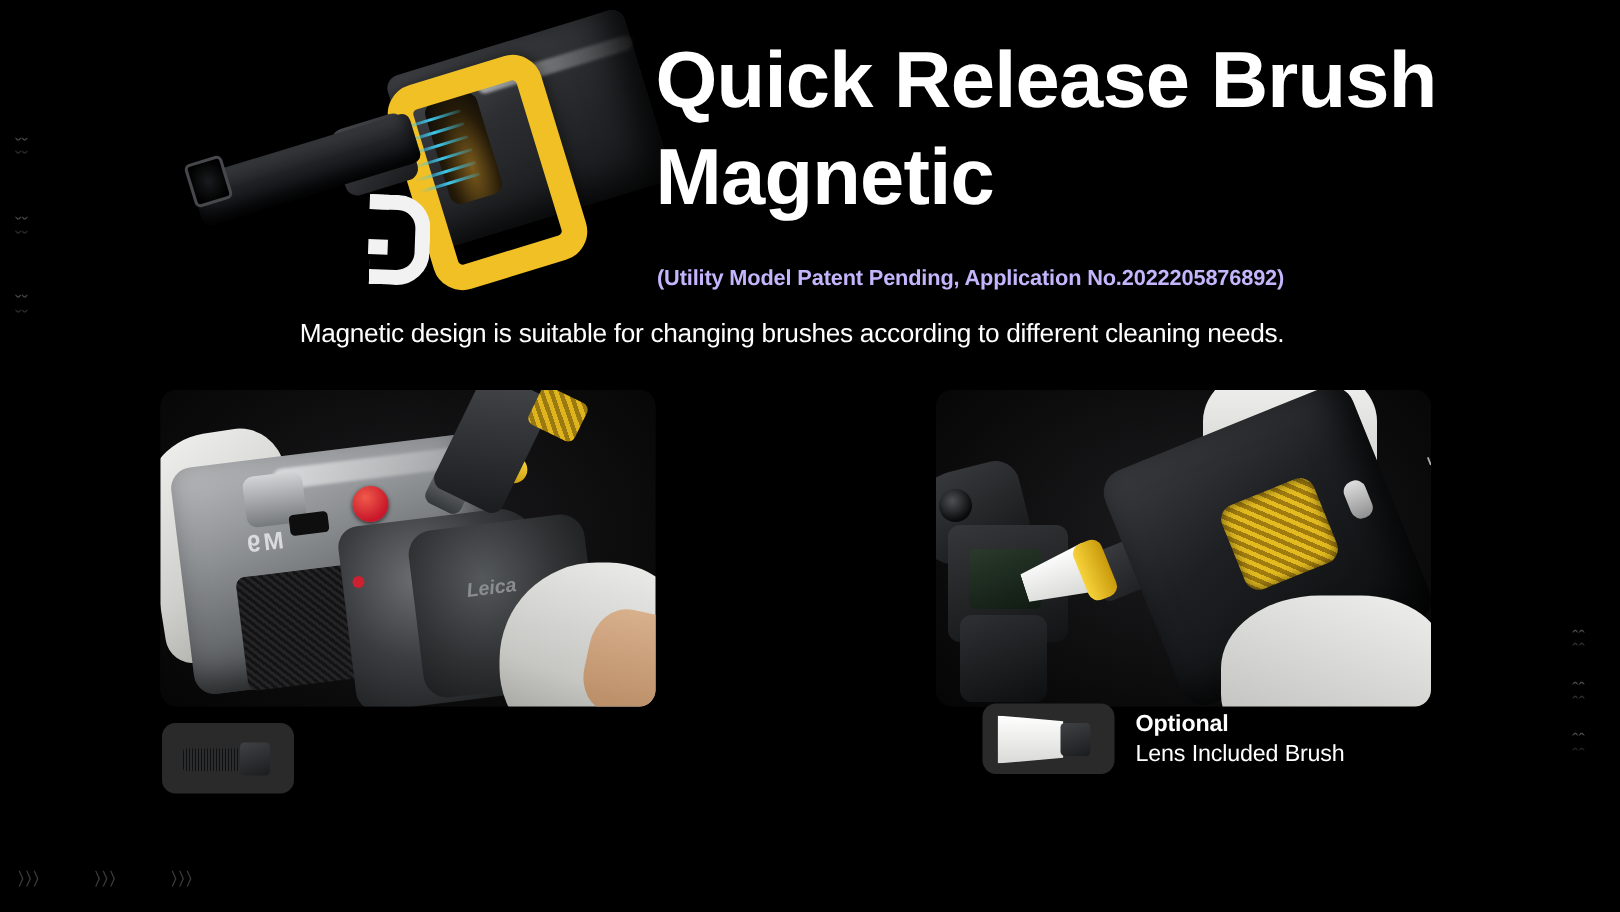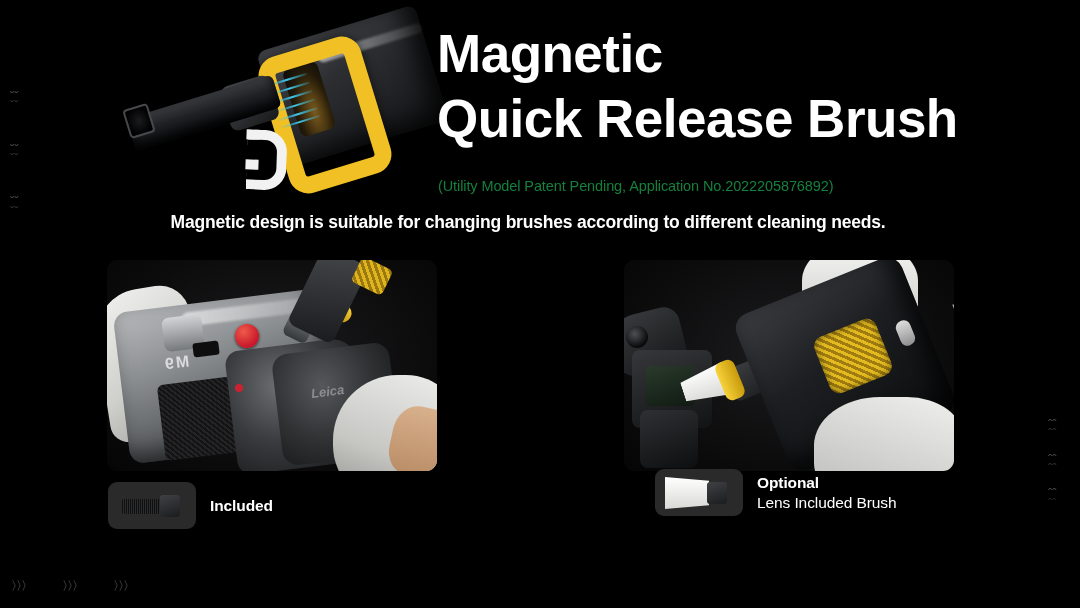--- a/index.html
+++ b/index.html
@@ -64,34 +64,34 @@
     font-weight: 700;
     font-size: 53px;
     line-height: 1.22;
     letter-spacing: -0.5px;
     white-space: nowrap;
   }
   .patent {
     position: absolute;
     left: 438px;
     top: 178px;
-    color: #15803d;
+    color: #c4b5fd;
     font-size: 14.5px;
-    font-weight: 400;
+    font-weight: 700;
     letter-spacing: -0.1px;
     white-space: nowrap;
   }
   .subtitle {
     position: absolute;
     left: 0;
     top: 212px;
     width: 1056px;
     text-align: center;
     color: #ffffff;
-    font-weight: 700;
+    font-weight: 400;
     font-size: 17.5px;
     letter-spacing: -0.2px;
   }
 
   
   .hero {
     position: absolute;
     left: 120px;
     top: 18px;
     width: 305px;
@@ -532,22 +532,22 @@
     <div class="wand"></div>
     <div class="wand-tip"></div>
     <div class="magnet">
       <div class="u"></div>
       <div class="leg l"></div>
       <div class="leg r"></div>
     </div>
   </div>
 
   <div class="headline">
+    <div class="line">Quick Release Brush</div>
     <div class="line">Magnetic</div>
-    <div class="line">Quick Release Brush</div>
   </div>
   <div class="patent">(Utility Model Patent Pending, Application No.2022205876892)</div>
   <div class="subtitle">Magnetic design is suitable for changing brushes according to different cleaning needs.</div>
 
   <div class="photo photo-left">
     <div class="ph-bg"></div>
     <div class="lc-glove-tl"></div>
     <div class="lc-body"></div>
     <div class="lc-grip"></div>
     <div class="lc-top-hi"></div>
@@ -586,21 +586,20 @@
     </div>
     <div class="rc-glove-bot"></div>
   </div>
 
   <div class="caption caption-left">
     <div class="thumb">
       <div class="bristles-dark"></div>
       <div class="ferrule"></div>
     </div>
     <div class="cap-text">
-      <div class="cap-title">Included</div>
     </div>
   </div>
 
   <div class="caption caption-right">
     <div class="thumb">
       <div class="bristles-white"></div>
       <div class="ferrule"></div>
     </div>
     <div class="cap-text">
       <div class="cap-title">Optional</div>

